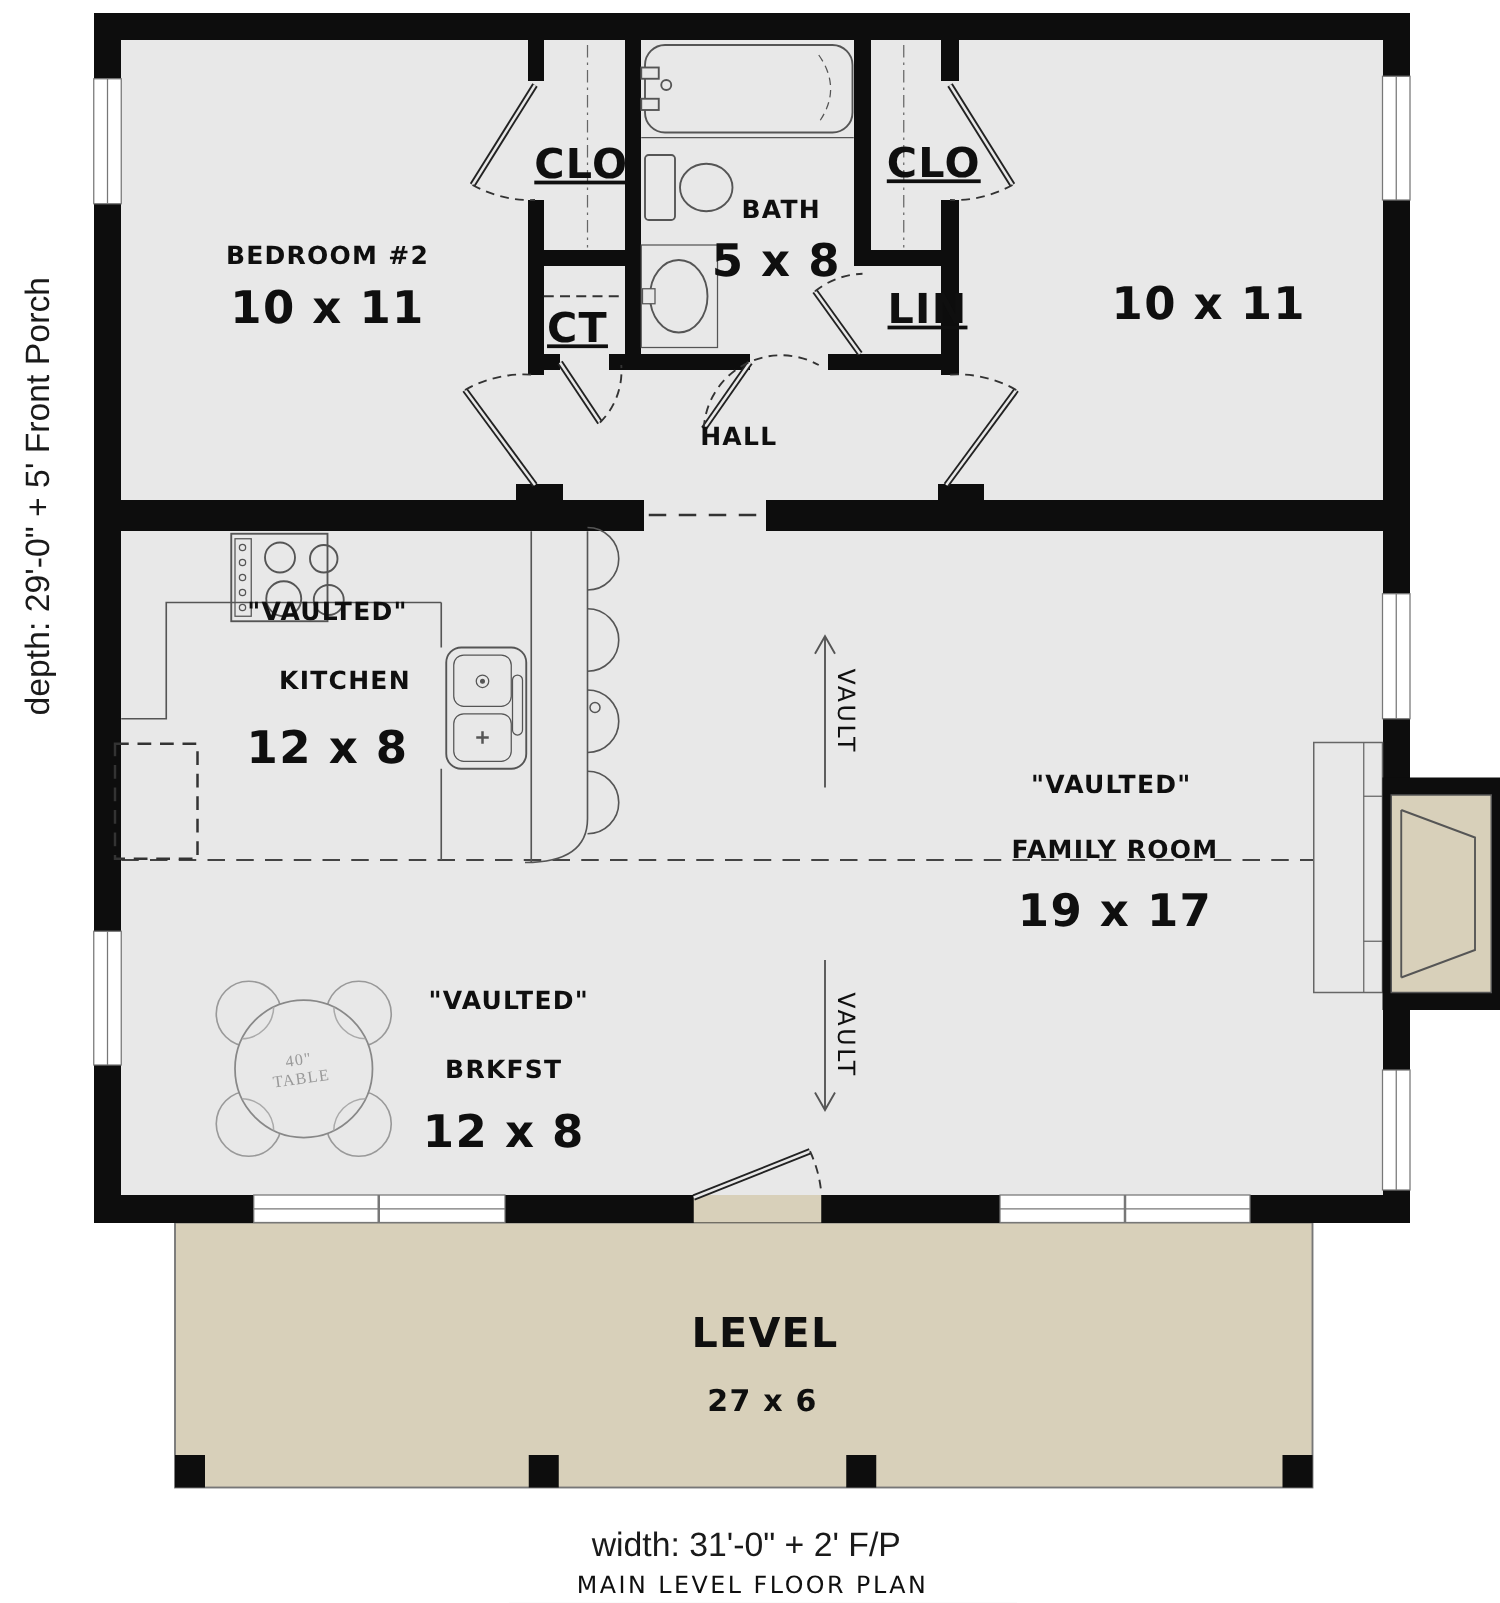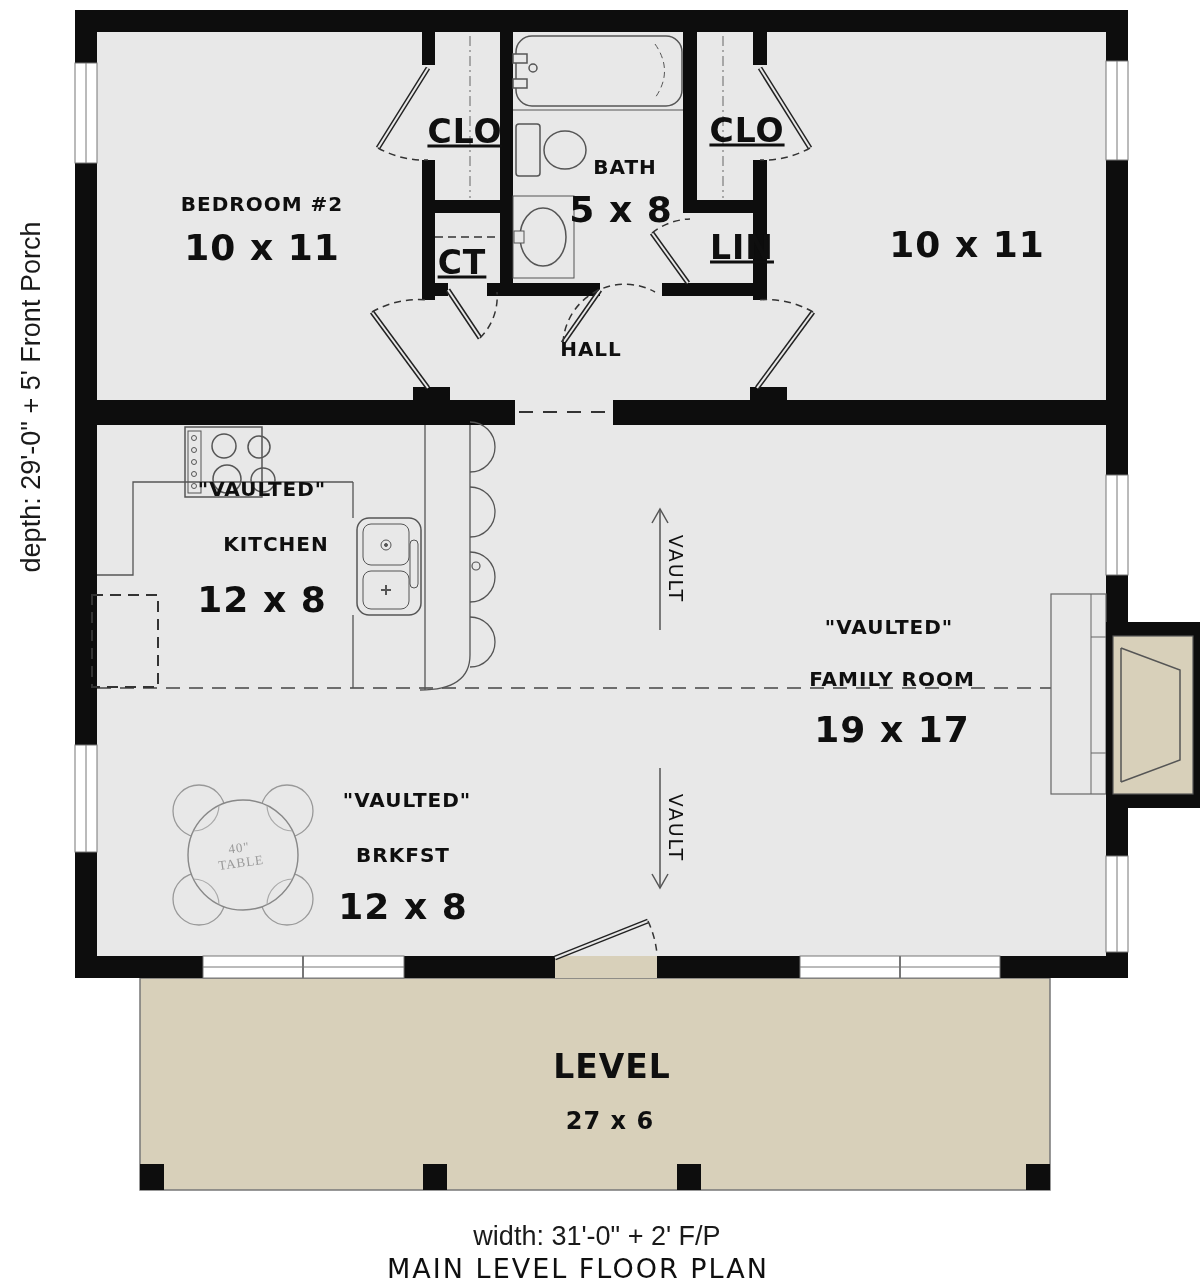--- a/index.html
+++ b/index.html
@@ -9,21 +9,21 @@
        font-family:"DejaVu Sans",sans-serif;color:#0f0f0f;}
   .room{font-size:20px;font-weight:bold;letter-spacing:1px;}
   .size{font-size:36px;font-weight:bold;letter-spacing:1px;}
   .small{font-size:33px;font-weight:bold;letter-spacing:1px;text-decoration:underline;}
   .vault{font-size:19px;font-weight:normal;letter-spacing:2px;
          transform:translate(-50%,-50%) rotate(90deg);}
   .tbl{font-size:13px;font-weight:normal;color:#999;letter-spacing:1px;}
   .tblgroup{position:absolute;transform:translate(-50%,-50%) rotate(-8deg);text-align:center;line-height:15px;}
   .dim{font-family:"Liberation Sans",sans-serif;font-size:27px;font-weight:normal;color:#1a1a1a;letter-spacing:0;}
   .vdim{transform:translate(-50%,-50%) rotate(-90deg);}
-  .title{font-size:27px;font-weight:normal;letter-spacing:2px;}
+  .title{font-size:19px;font-weight:normal;letter-spacing:2px;margin-left:24px;}
 </style>
 </head>
 <body>
 
 <div id="canvas">
 
   <svg id="drawing" width="1200" height="1282" viewBox="0 0 1200 1282" xmlns="http://www.w3.org/2000/svg">
 
     <defs>
       <clipPath id="tclip">

